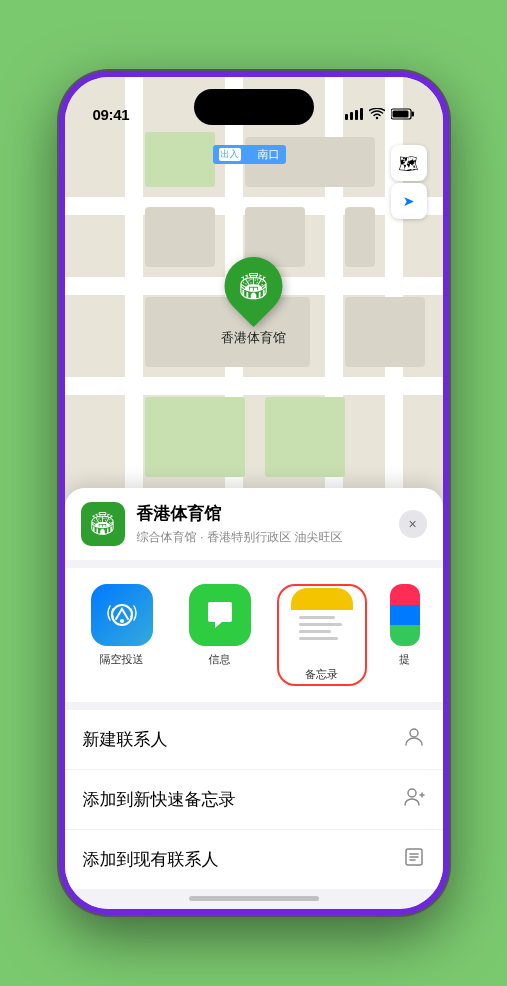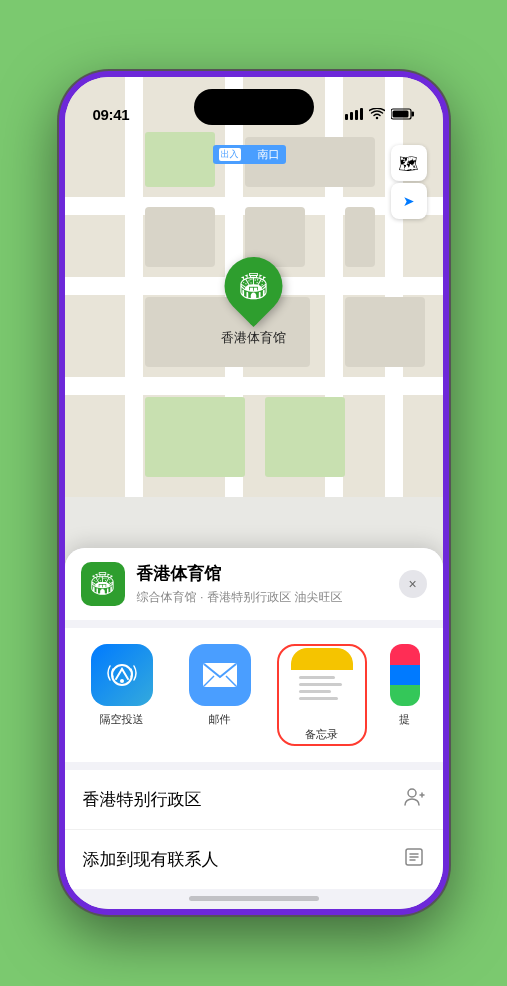--- a/index.html
+++ b/index.html
@@ -441,32 +441,29 @@
               <circle cx="16" cy="22" r="2" fill="white"></circle>
               <path d="M7 10 Q5 14 7 18" fill="none" stroke="white" stroke-width="1.5" stroke-linecap="round"></path>
               <path d="M25 10 Q27 14 25 18" fill="none" stroke="white" stroke-width="1.5" stroke-linecap="round"></path>
               <path d="M4 7 Q0 14 4 21" fill="none" stroke="white" stroke-width="1.5" stroke-linecap="round"></path>
               <path d="M28 7 Q32 14 28 21" fill="none" stroke="white" stroke-width="1.5" stroke-linecap="round"></path>
             </svg>
           </div>
           <span class="share-label">隔空投送</span>
         </div>
 
-
         <div class="share-item">
-          <div class="share-icon-wrap share-icon-mail">
-            <svg width="36" height="26" viewBox="0 0 36 26">
-              <rect x="1" y="1" width="34" height="24" rx="3" fill="white"></rect>
-              <path d="M2 2 L18 15 L34 2" fill="none" stroke="#4a9eff" stroke-width="2"></path>
-              <line x1="2" y1="24" x2="12" y2="14" stroke="#4a9eff" stroke-width="1.5"></line>
-              <line x1="34" y1="24" x2="24" y2="14" stroke="#4a9eff" stroke-width="1.5"></line>
+          <div class="share-icon-wrap share-icon-messages">
+            <svg width="34" height="34" viewBox="0 0 34 34">
+              <path d="M5 6 Q5 4 7 4 L27 4 Q29 4 29 6 L29 22 Q29 24 27 24 L19 24 L12 30 L12 24 L7 24 Q5 24 5 22 Z" fill="white"></path>
             </svg>
           </div>
-          <span class="share-label">邮件</span>
-        </div>
+          <span class="share-label">信息</span>
+        </div>
+
 
         <div class="share-item notes-highlight">
           <div class="share-icon-wrap share-icon-notes" style="padding:0;border:none;width:62px;height:62px;">
             <div class="notes-icon-inner">
               <div class="notes-top"></div>
               <div class="notes-lines">
                 <div class="notes-line" style="width:80%;"></div>
                 <div class="notes-line" style="width:95%;"></div>
                 <div class="notes-line" style="width:70%;"></div>
                 <div class="notes-line" style="width:85%;"></div>
@@ -482,23 +479,32 @@
             <div style="flex:1;background:#007aff;"></div>
             <div style="flex:1;background:#34c759;"></div>
           </div>
           <span class="share-label">提</span>
         </div>
       </div>
 
       <div class="action-list" style="margin:8px 0 0 0;border-radius:0;">
 
 
-
         <div class="action-item">
-          <span class="action-text">香港特别行政区</span>
+          <span class="action-text">新建联系人</span>
+          <span class="action-icon">
+            <svg width="22" height="22" viewBox="0 0 22 22" fill="none">
+              <circle cx="11" cy="7" r="4" stroke="#888" stroke-width="1.5"></circle>
+              <path d="M3 19c0-4 3.6-7 8-7s8 3 8 7" stroke="#888" stroke-width="1.5" stroke-linecap="round"></path>
+            </svg>
+          </span>
+        </div>
+
+        <div class="action-item">
+          <span class="action-text">添加到新快速备忘录</span>
           <span class="action-icon">
             <svg width="22" height="22" viewBox="0 0 22 22" fill="none">
               <circle cx="9" cy="7" r="4" stroke="#888" stroke-width="1.5"></circle>
               <path d="M2 19c0-3.5 3-6 7-6s7 2.5 7 6" stroke="#888" stroke-width="1.5" stroke-linecap="round"></path>
               <line x1="17" y1="9" x2="21" y2="9" stroke="#888" stroke-width="1.5" stroke-linecap="round"></line>
               <line x1="19" y1="7" x2="19" y2="11" stroke="#888" stroke-width="1.5" stroke-linecap="round"></line>
             </svg>
           </span>
         </div>
 

